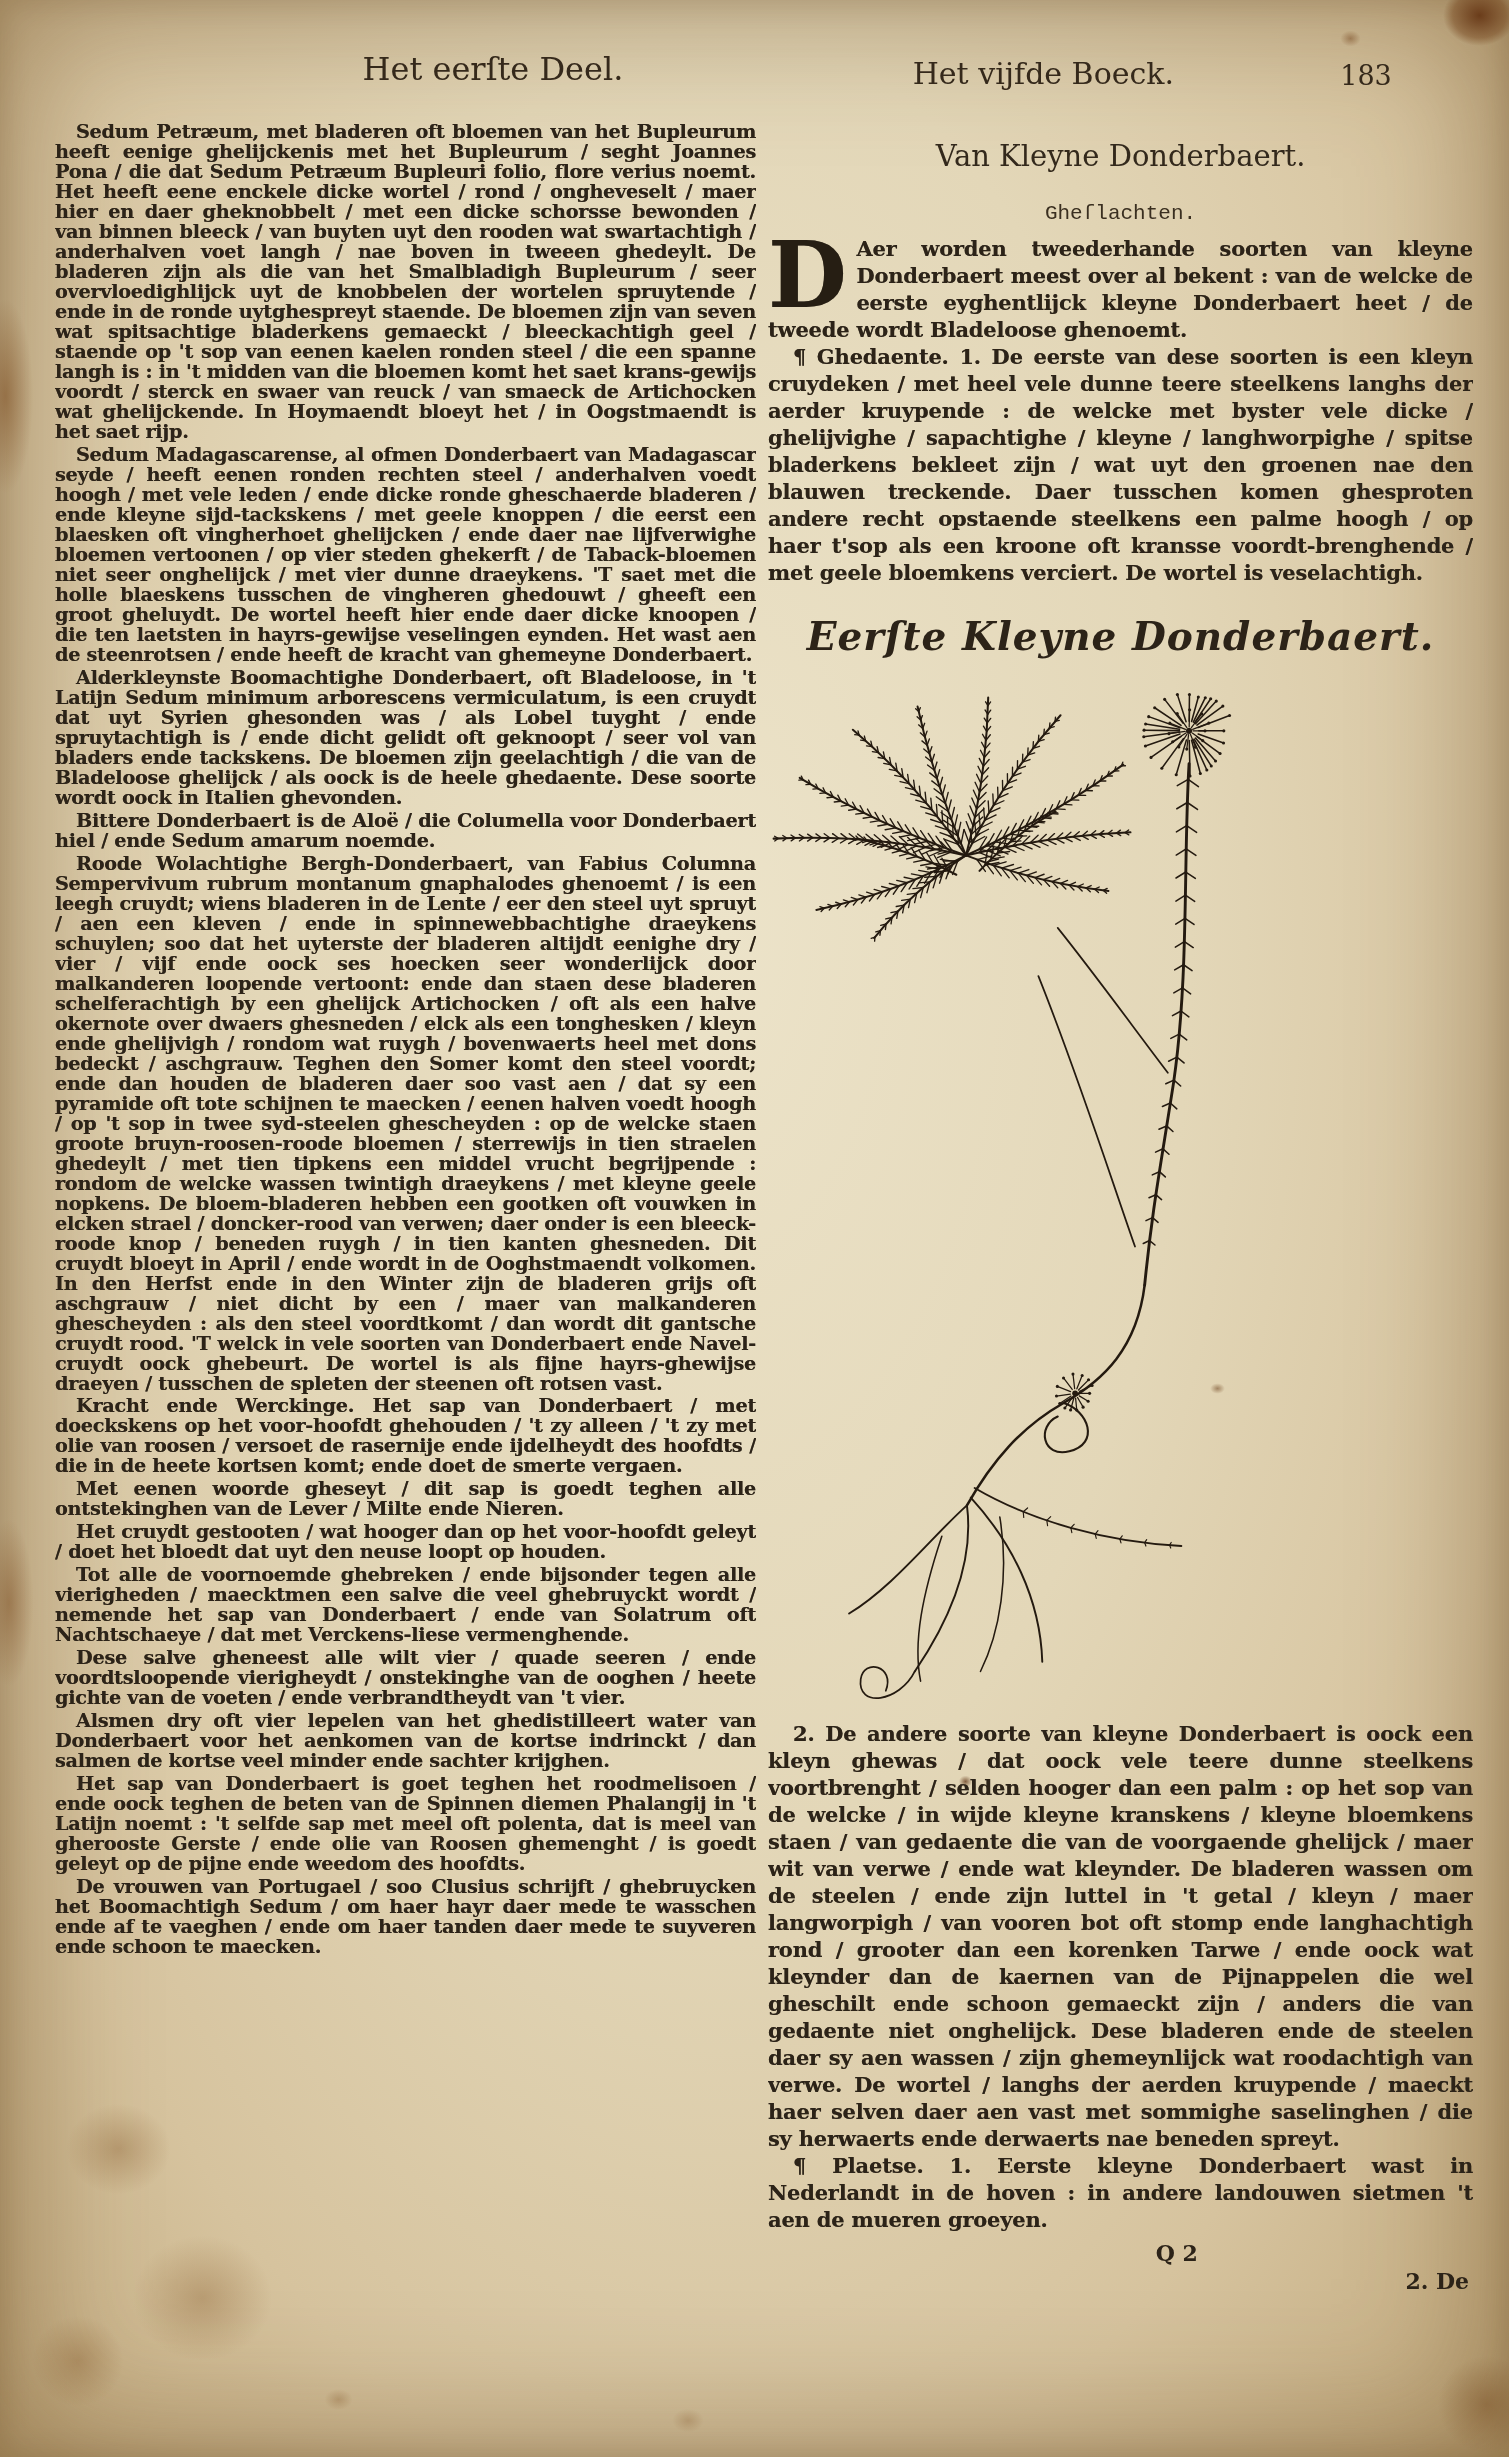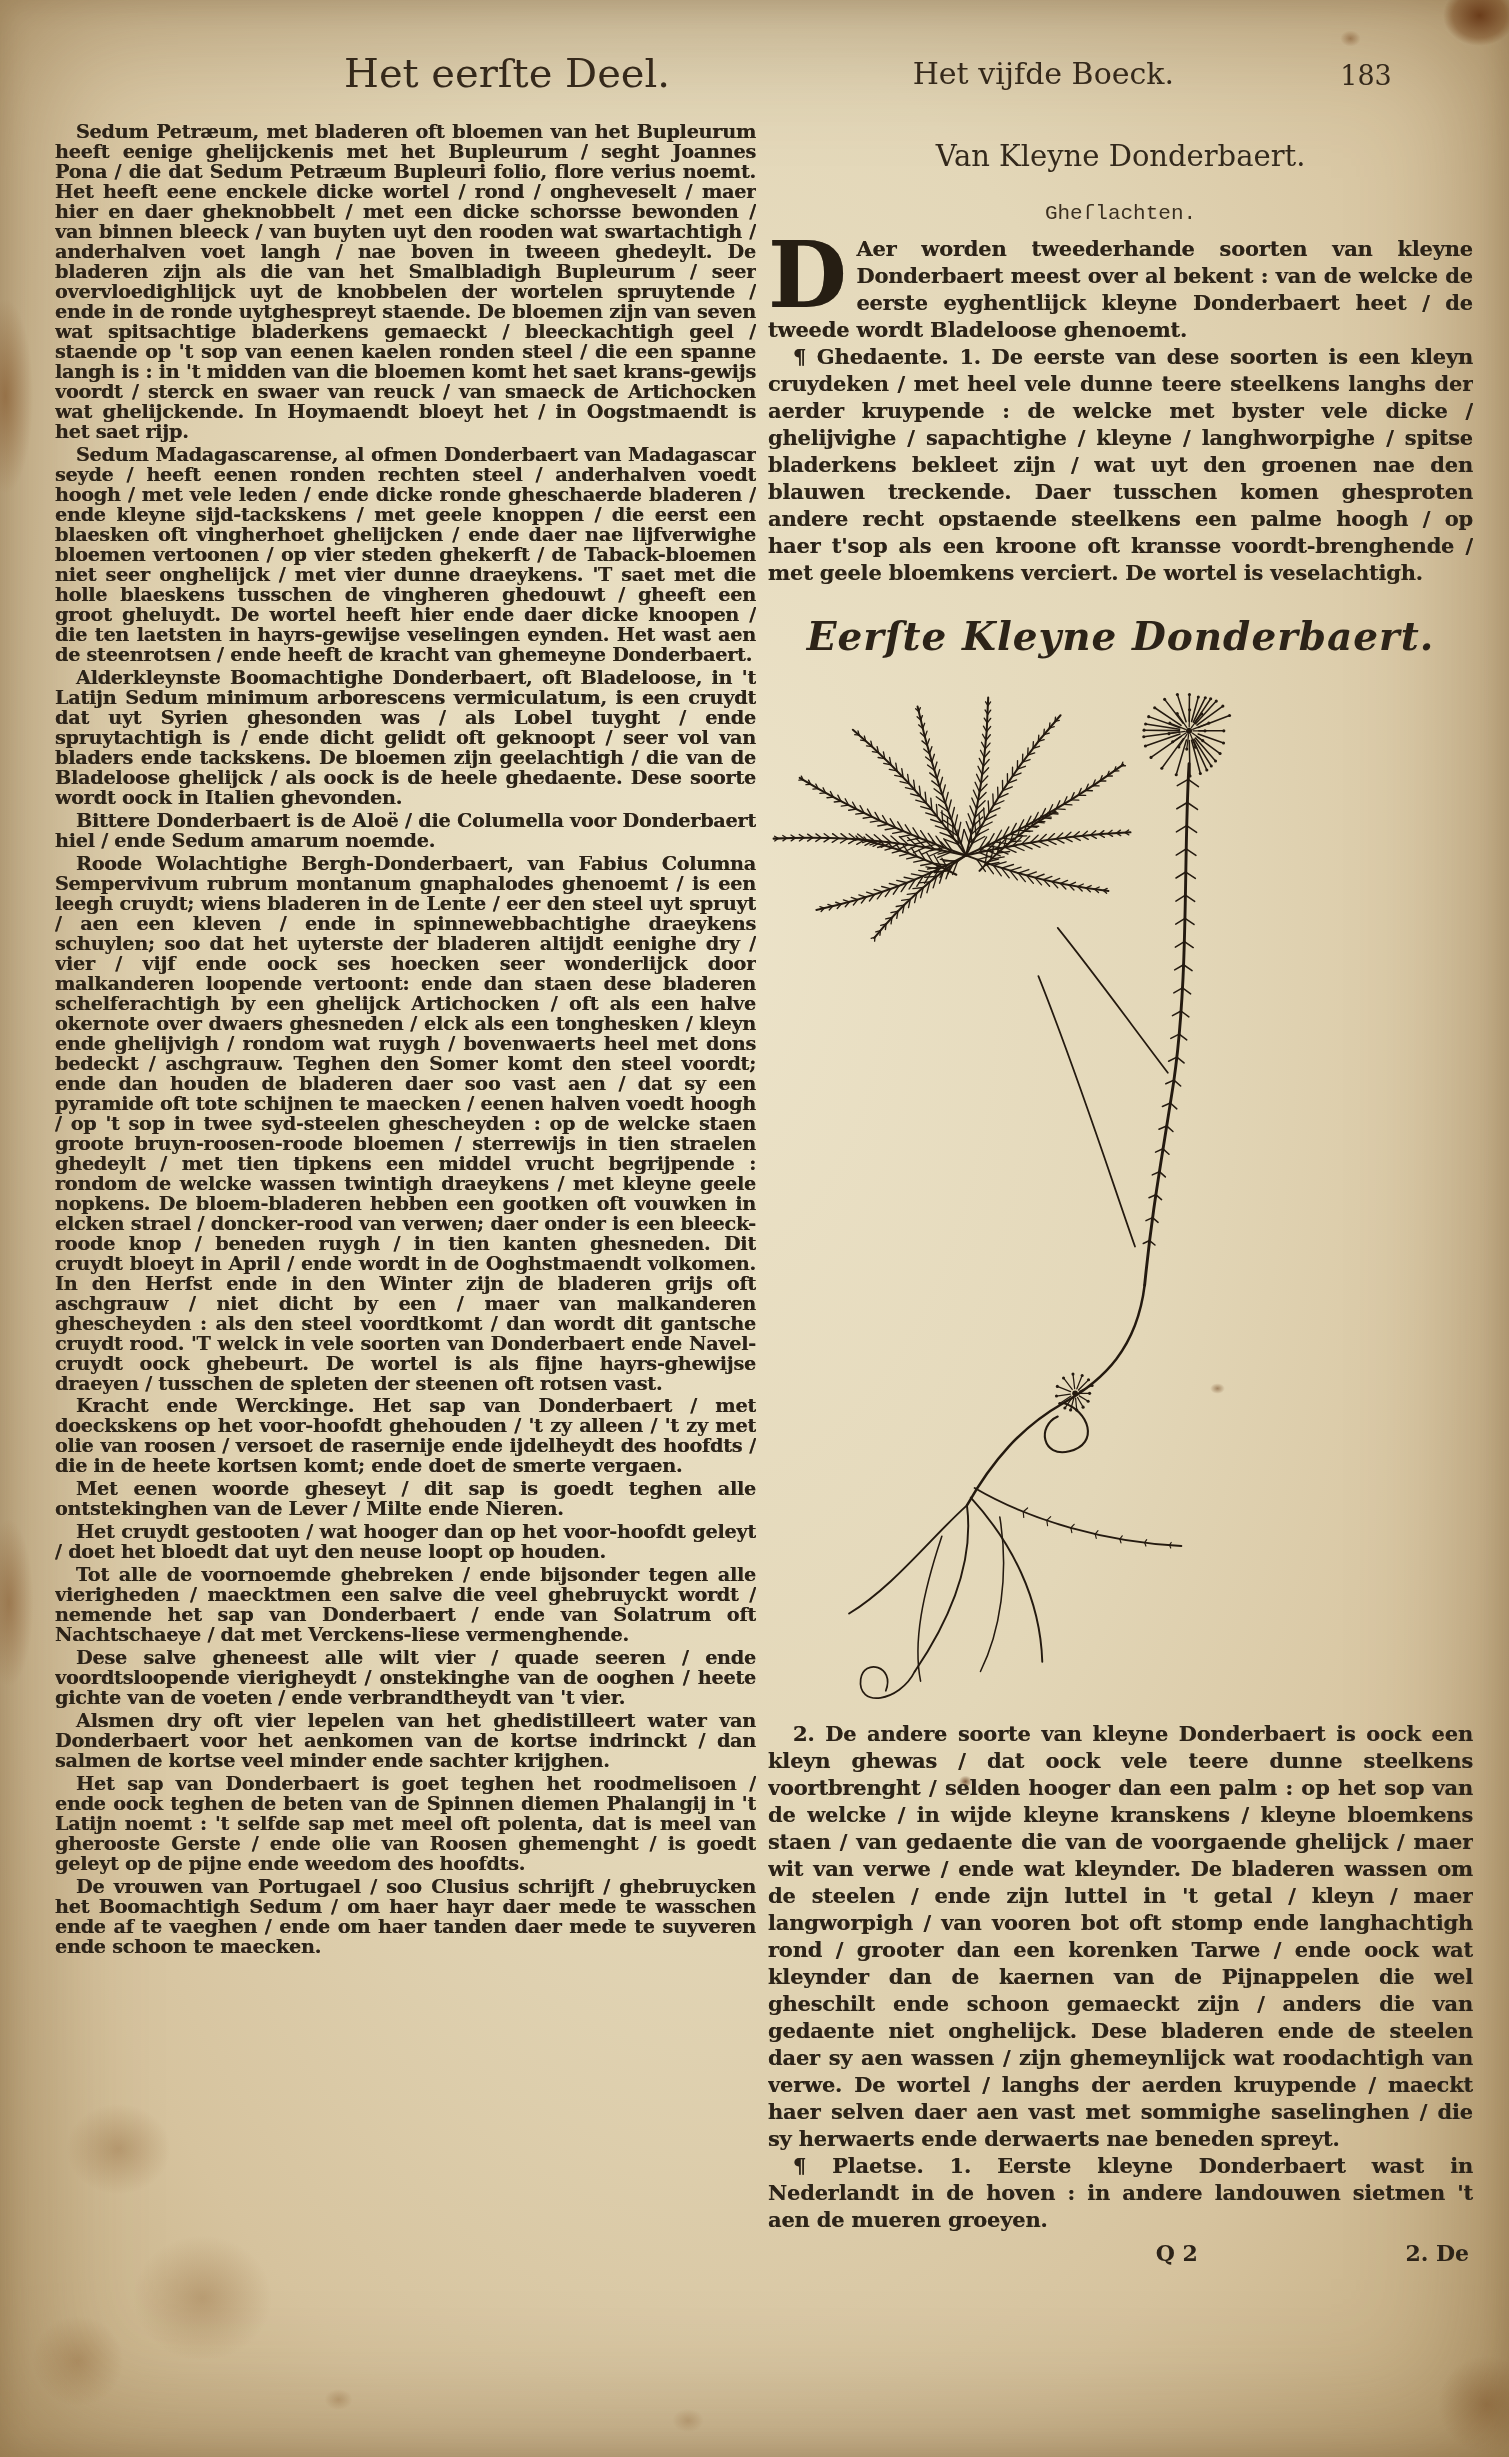--- a/index.html
+++ b/index.html
@@ -4,21 +4,21 @@
 <style>
   html,body{margin:0;padding:0;}
   body{width:1509px;height:2457px;position:relative;overflow:hidden;background:#b7a076;}
   .page{position:absolute;inset:0;
     background:radial-gradient(ellipse at 48% 38%, #ece3c9 0%, #e3d7b8 42%, #d6c39e 74%, #c0a87c 100%);}
   .page::before{content:'';position:absolute;inset:0;pointer-events:none;
     box-shadow:inset 0 0 126px 27px rgba(96,64,22,.38), inset 0 0 25px 5.8px rgba(96,64,22,.16);}
   .stain{position:absolute;pointer-events:none;border-radius:50%;}
   
   .running-head{position:absolute;font-family:"DejaVu Serif",serif;color:#35291b;}
-  .rh-left{left:304px;top:50px;width:406px;text-align:center;font-size:40px;}
+  .rh-left{left:290px;top:50px;width:406px;text-align:center;font-size:32px;}
   .rh-right{left:768px;top:56px;width:406px;text-align:right;font-size:30px;}
   .rh-folio{left:1332px;top:60px;width:68px;text-align:center;font-size:27px;}
   
   .col-left{position:absolute;left:55px;top:122px;width:701px;height:2148px;overflow:hidden;}
   .col-left p{margin:0 0 2.9px 0;text-indent:21px;text-align:justify;
     font-family:"DejaVu Serif",serif;font-weight:bold;font-size:19.3px;line-height:20px;
     letter-spacing:-0.3px;color:#2c2318;text-shadow:0 0 0.5px rgba(44,35,24,.65);}
   
   .col-right{position:absolute;left:768px;top:124px;width:705px;height:2221px;overflow:hidden;}
   .chapter-heading{text-align:center;font-family:"DejaVu Serif",serif;font-size:24px;
@@ -32,21 +32,21 @@
     text-shadow:0 0 0.5px rgba(44,35,24,.6);}
   .dropcap{float:left;font-family:"DejaVu Serif",serif;font-weight:bold;font-size:91px;
     line-height:73px;padding:3.9px 9.7px 0 0;color:#261e13;}
   .indented{text-indent:25px;}
   .fig-caption{text-align:center;font-family:"DejaVu Serif",serif;font-style:italic;font-weight:bold;
     font-size:39px;letter-spacing:1px;color:#2c2318;margin:27px 0 0;}
   .figure{margin:7.7px 0 0;position:relative;}
   .sig-row{position:relative;height:44px;font-family:"DejaVu Serif",serif;font-weight:bold;
     font-size:22px;color:#2c2318;margin-top:7.7px;}
   .sig-mark{position:absolute;left:55%;}
-  .catchword{position:absolute;right:3.9px;}
+  .catchword{position:absolute;right:3.9px;margin-top:28px;}
 </style>
 </head>
 <body>
 
 <div class="page">
 
   <div class="stain" style="left:1431px;top:-25px;width:97px;height:81px;background:radial-gradient(closest-side,rgba(95,45,12,.85),rgba(110,60,20,.45) 55%,transparent 75%);"></div>
   <div class="stain" style="left:1336px;top:27px;width:29px;height:23px;background:radial-gradient(closest-side,rgba(110,60,20,.45),transparent 70%);"></div>
   <div class="stain" style="left:-33px;top:261px;width:77px;height:270px;background:radial-gradient(closest-side,rgba(120,70,25,.5),transparent 72%);"></div>
   <div class="stain" style="left:-25px;top:1487px;width:68px;height:232px;background:radial-gradient(closest-side,rgba(120,70,25,.42),transparent 72%);"></div>

